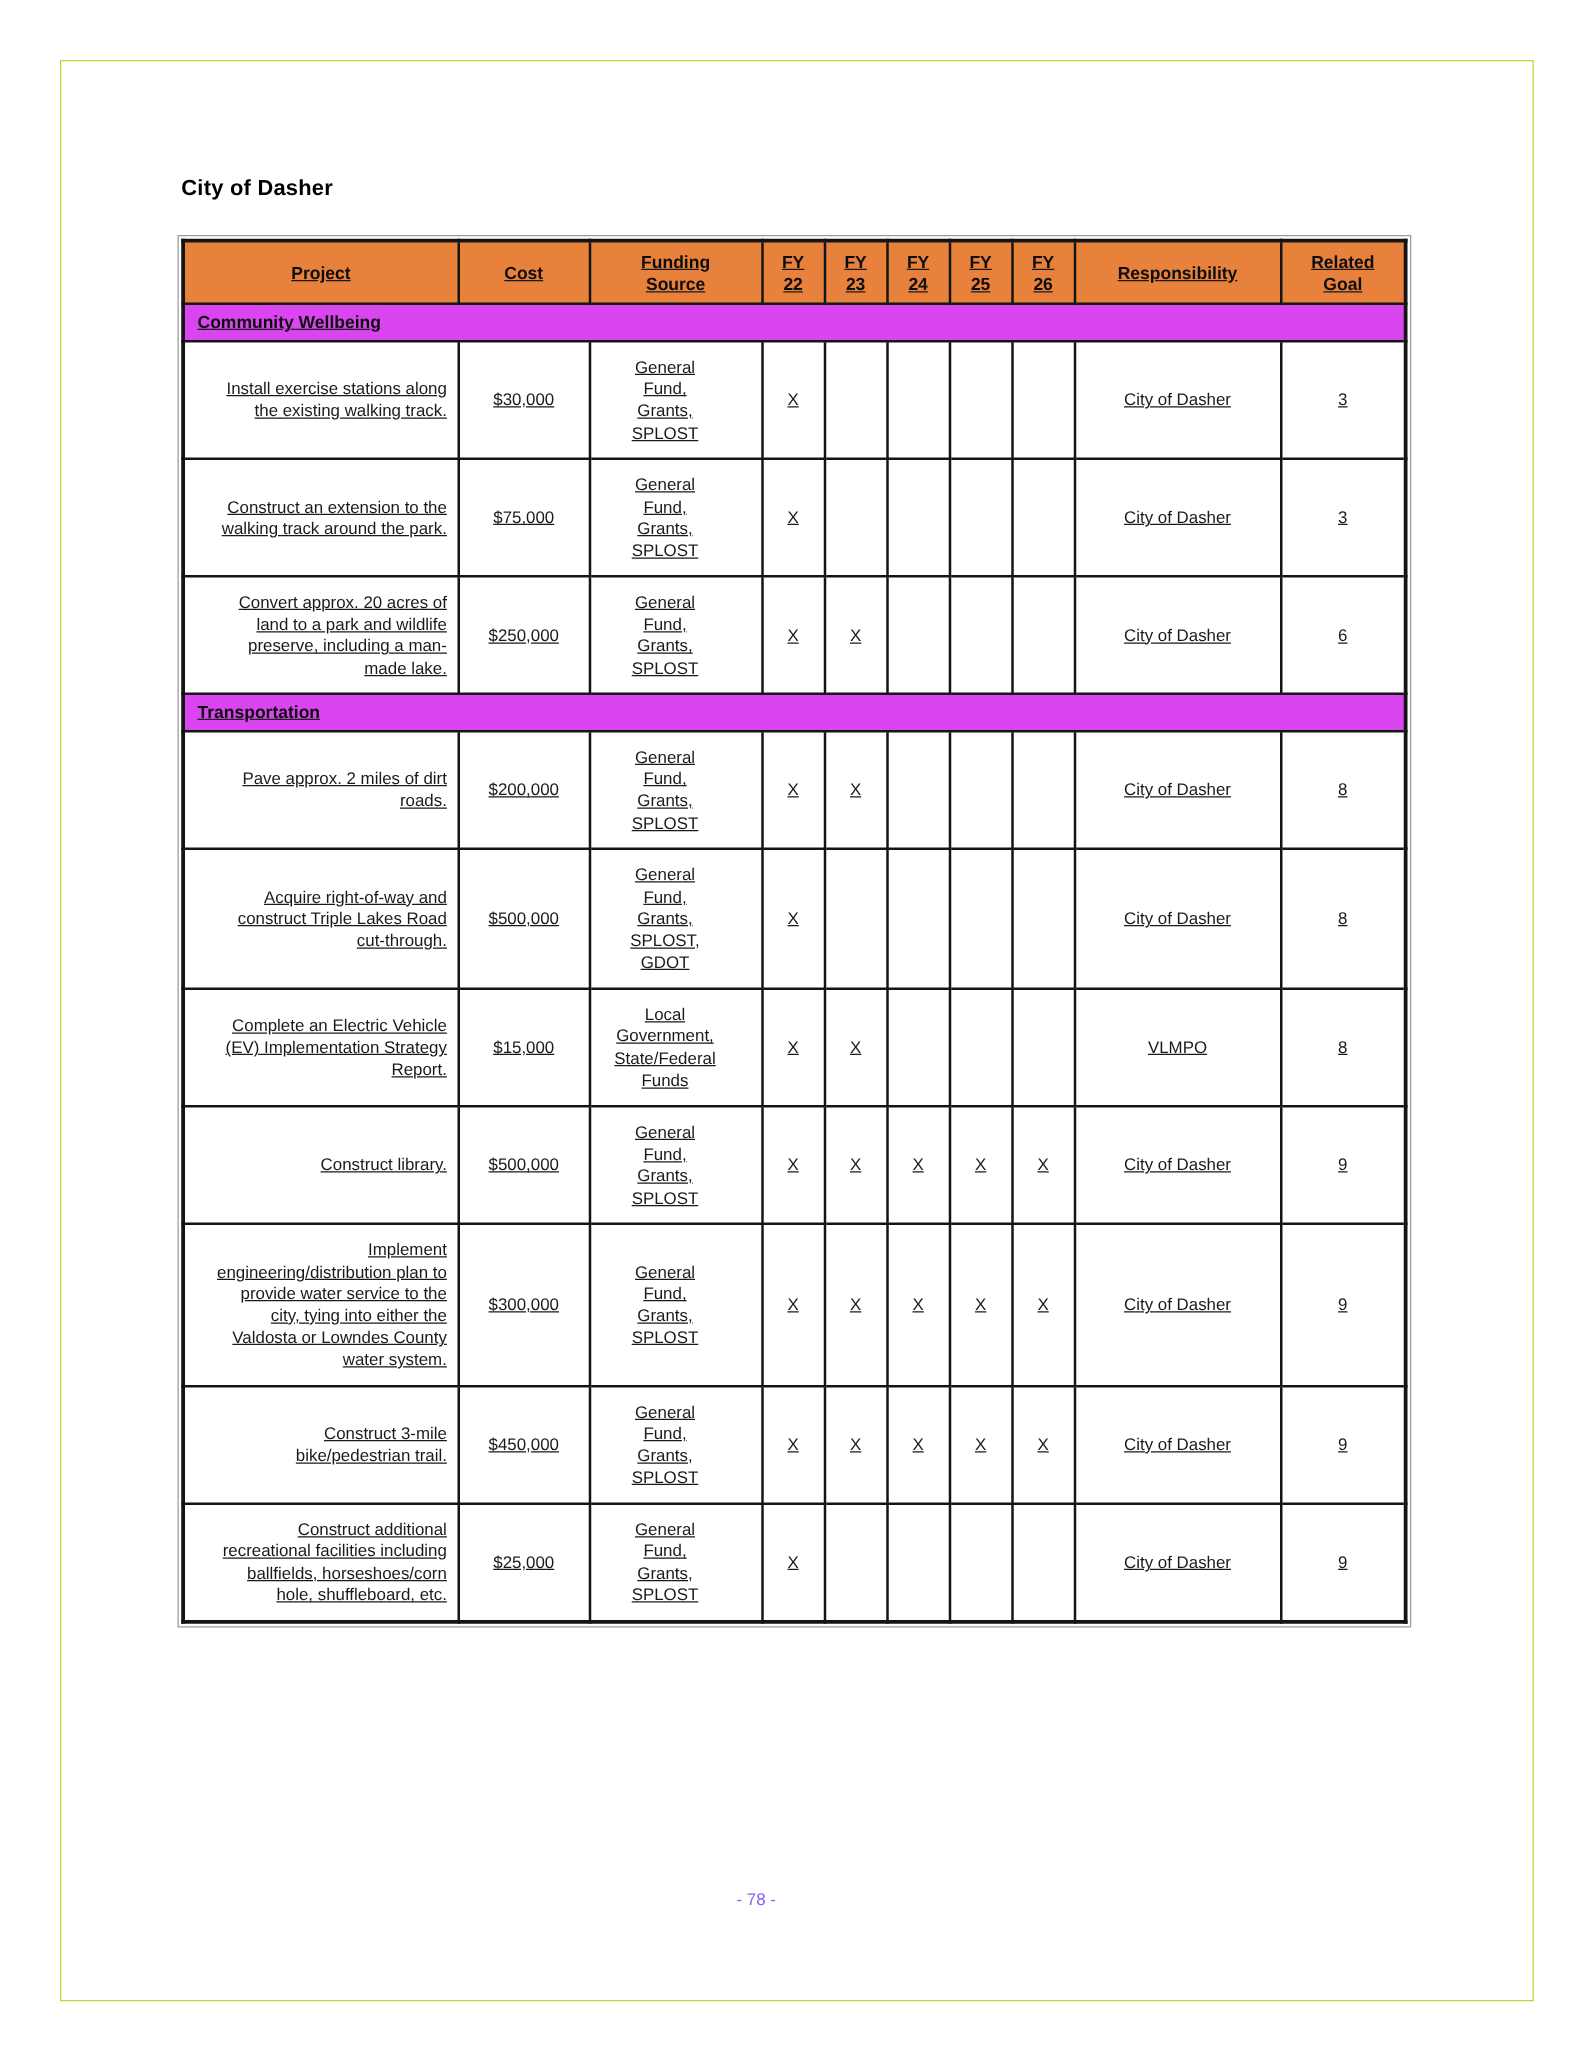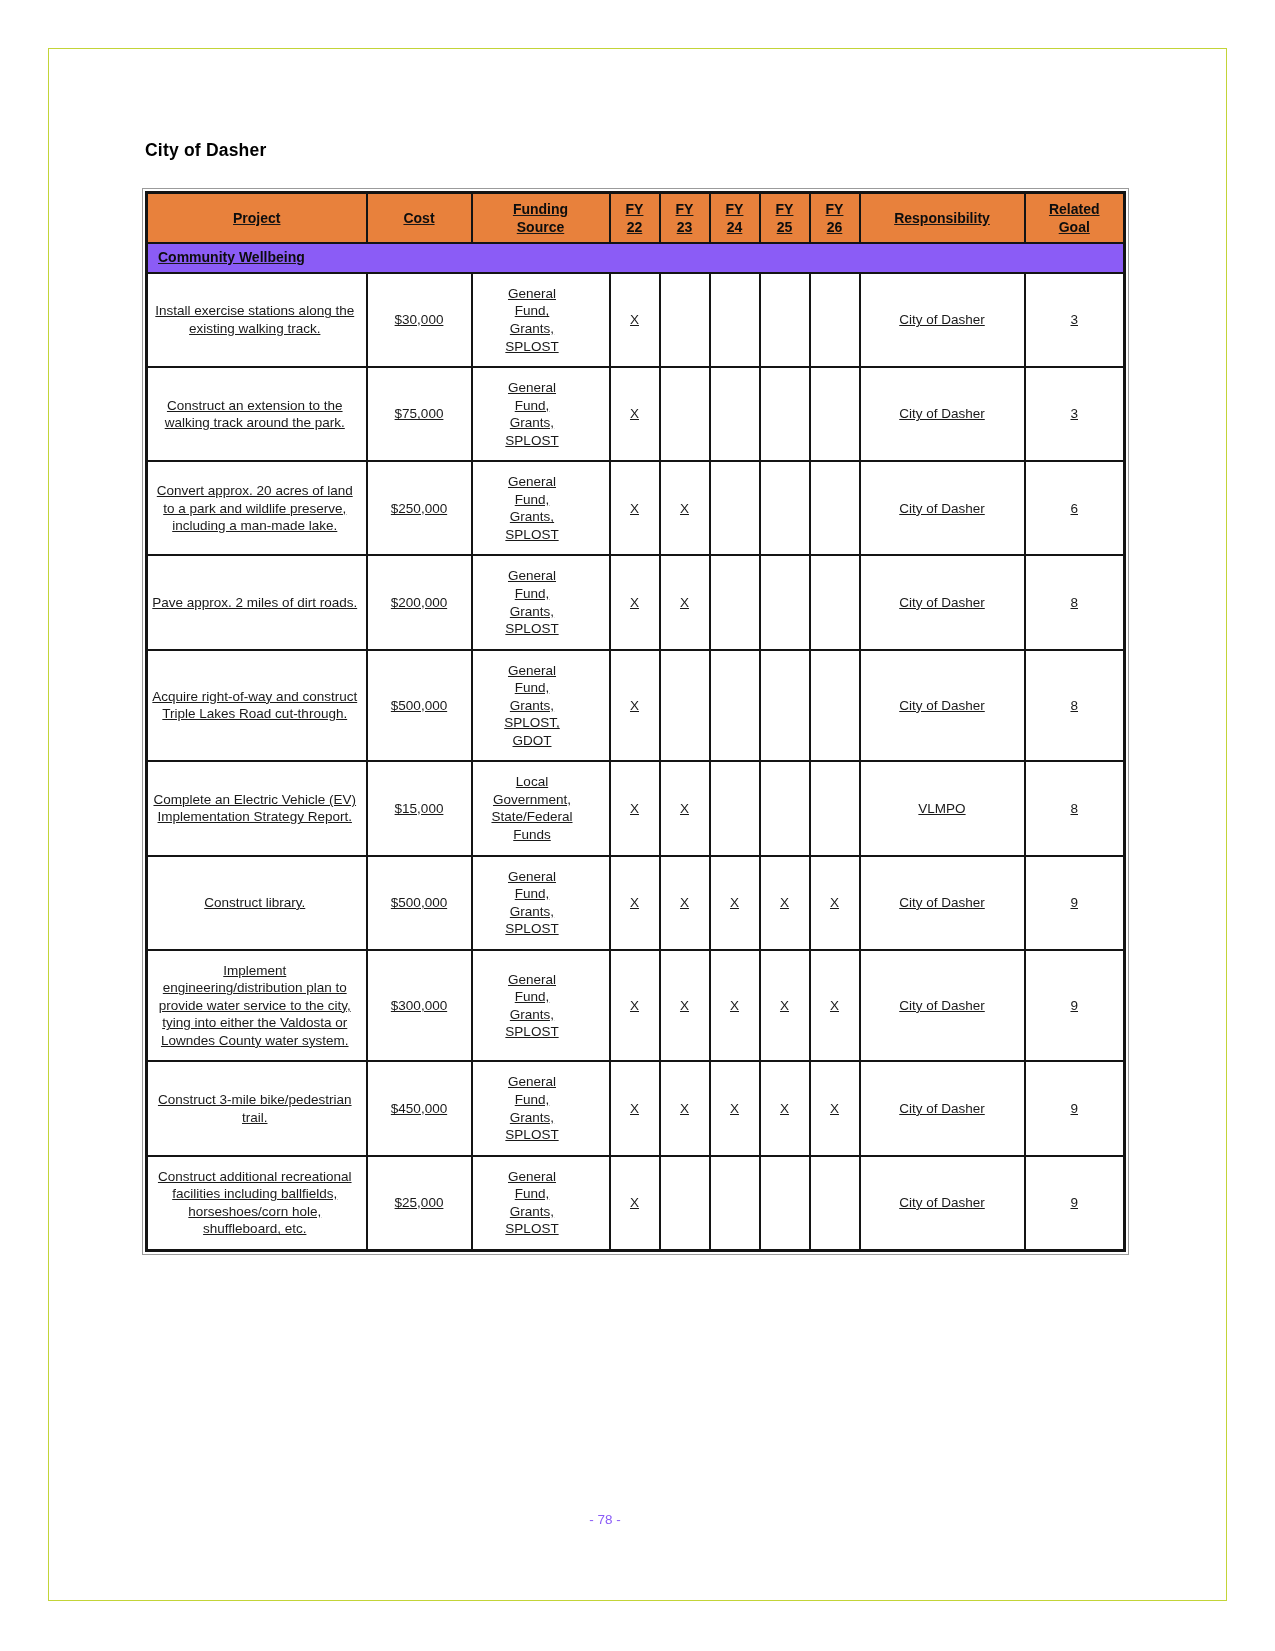--- a/index.html
+++ b/index.html
@@ -48,37 +48,37 @@
     font-weight: bold;
     color: #0d0d0d;
     text-align: center;
     vertical-align: middle;
     padding: 6px 3px;
     line-height: 1.3;
     white-space: pre-line;
     border-bottom: 3px solid #141414;
   }
   td.section-header {
-    background: #8b5cf6;
+    background: #d946ef;
     font-weight: bold;
     font-size: 14px;
     color: #0d0d0d;
     padding: 5px 10px;
     line-height: 1.25;
   }
   tbody td {
     font-size: 13.5px;
     line-height: 1.3;
     vertical-align: middle;
     padding: 11px 6px;
     background: #ffffff;
   }
   td.c-project {
-    text-align: center;
-    padding-left: 4px;
+    text-align: right;
+    padding-left: 21px;
     padding-right: 8px;
   }
   td.c-center { text-align: center; }
   td.c-pre { white-space: pre-line; padding-left: 3px; padding-right: 20px; }
   .page-number {
     position: absolute;
     left: 145px; top: 1512px;
     width: 920px;
     text-align: center;
     font-size: 13.5px;
@@ -170,20 +170,23 @@
 SPLOST</td>
           <td class="c-center">X</td>
           <td class="c-center">X</td>
           <td class="c-center"></td>
           <td class="c-center"></td>
           <td class="c-center"></td>
           <td class="c-center">City of Dasher</td>
           <td class="c-center">6</td>
         </tr>
         <tr>
+          <td colspan="10" class="section-header">Transportation</td>
+        </tr>
+        <tr>
           <td class="c-project">Pave approx. 2 miles of dirt roads.</td>
           <td class="c-center">$200,000</td>
           <td class="c-center c-pre">General
 Fund,
 Grants,
 SPLOST</td>
           <td class="c-center">X</td>
           <td class="c-center">X</td>
           <td class="c-center"></td>
           <td class="c-center"></td>

